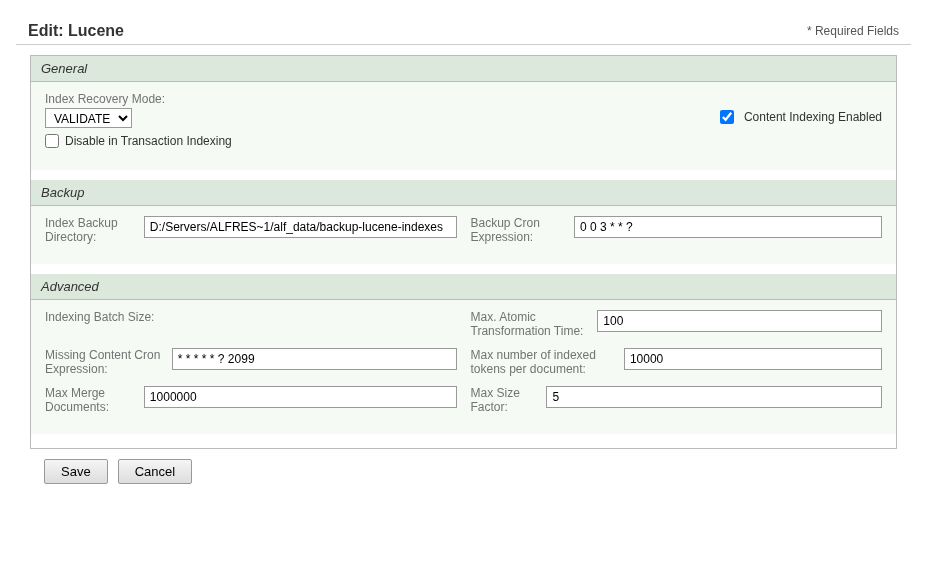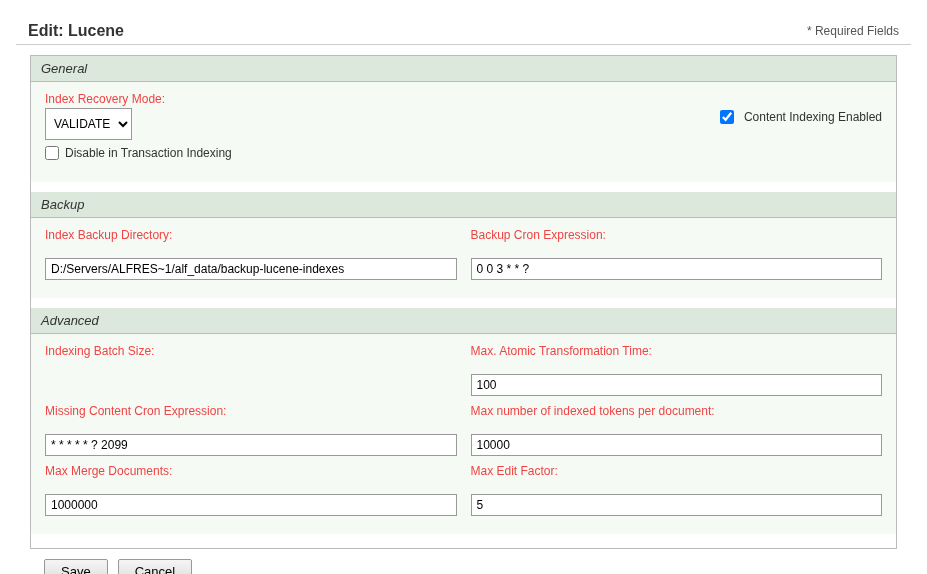--- a/index.html
+++ b/index.html
@@ -58,26 +58,26 @@
       background: #f5faf5;
     }
     .field-row {
       display: flex;
       gap: 14px;
       margin-bottom: 8px;
     }
     .field-col {
       flex: 1;
       display: flex;
-      flex-direction: column;
-      gap: 14px;
+      flex-direction: row;
+      gap: 3px;
     }
     .field-label {
       font-size: 12px;
-      color: #ef4444;
+      color: #737373;
       margin-bottom: 2px;
     }
     .field-input {
       width: 100%;
       padding: 3px 5px;
       font-size: 12px;
       border: 1px solid #999;
       background: #fff;
       color: #000;
       height: 22px;
@@ -85,21 +85,21 @@
     .select-wrap {
       display: inline-flex;
       align-items: center;
     }
     select.field-select {
       padding: 2px 4px;
       font-size: 12px;
       border: 1px solid #999;
       background: #fff;
       color: #000;
-      height: 32px;
+      height: 20px;
     }
     .checkbox-row {
       display: flex;
       align-items: center;
       gap: 6px;
       margin-bottom: 12px;
     }
     .checkbox-input {
       width: 14px;
       height: 14px;
@@ -227,21 +227,21 @@
               <div class="field-label">Max number of indexed tokens per document:</div>
               <input type="text" class="field-input" value="10000" style="">
             </div>
           </div>
           <div class="field-row">
             <div class="field-col">
               <div class="field-label">Max Merge Documents:</div>
               <input type="text" class="field-input" value="1000000" style="">
             </div>
             <div class="field-col">
-              <div class="field-label">Max Edit Factor:</div>
+              <div class="field-label">Max Size Factor:</div>
               <input type="text" class="field-input" value="5" style="">
             </div>
           </div>
         </div>
       </div>
 
     </div>
 
     <div class="footer-buttons">
       <button class="btn">Save</button>

